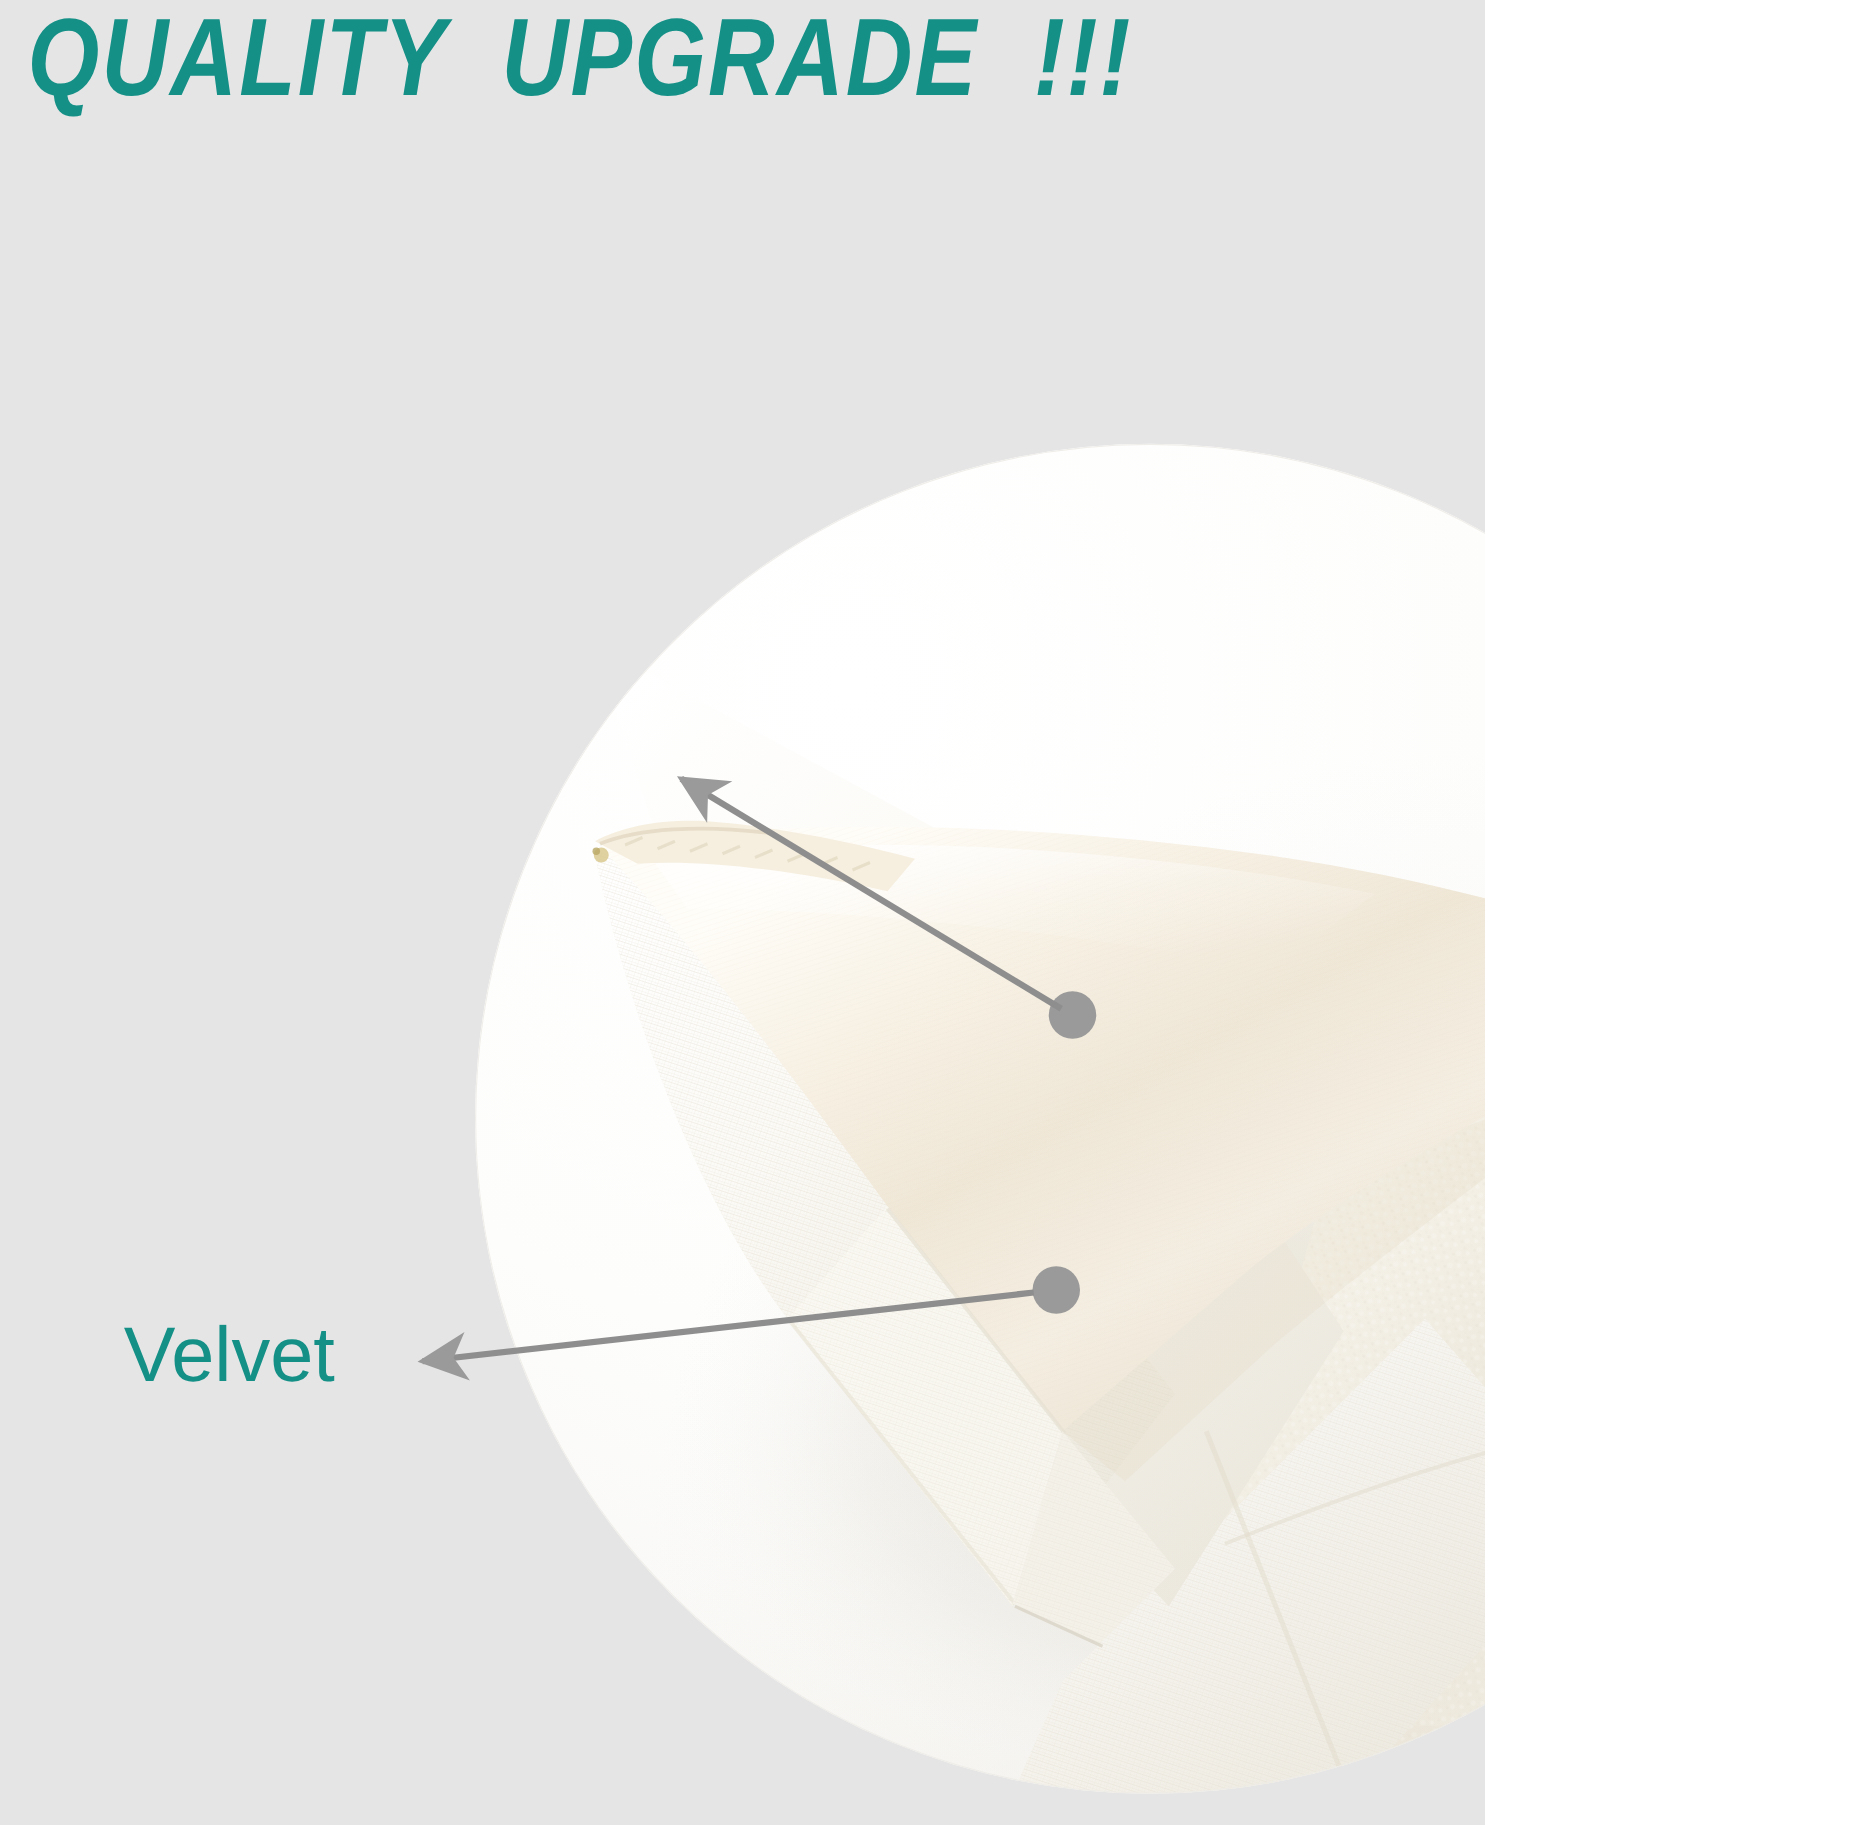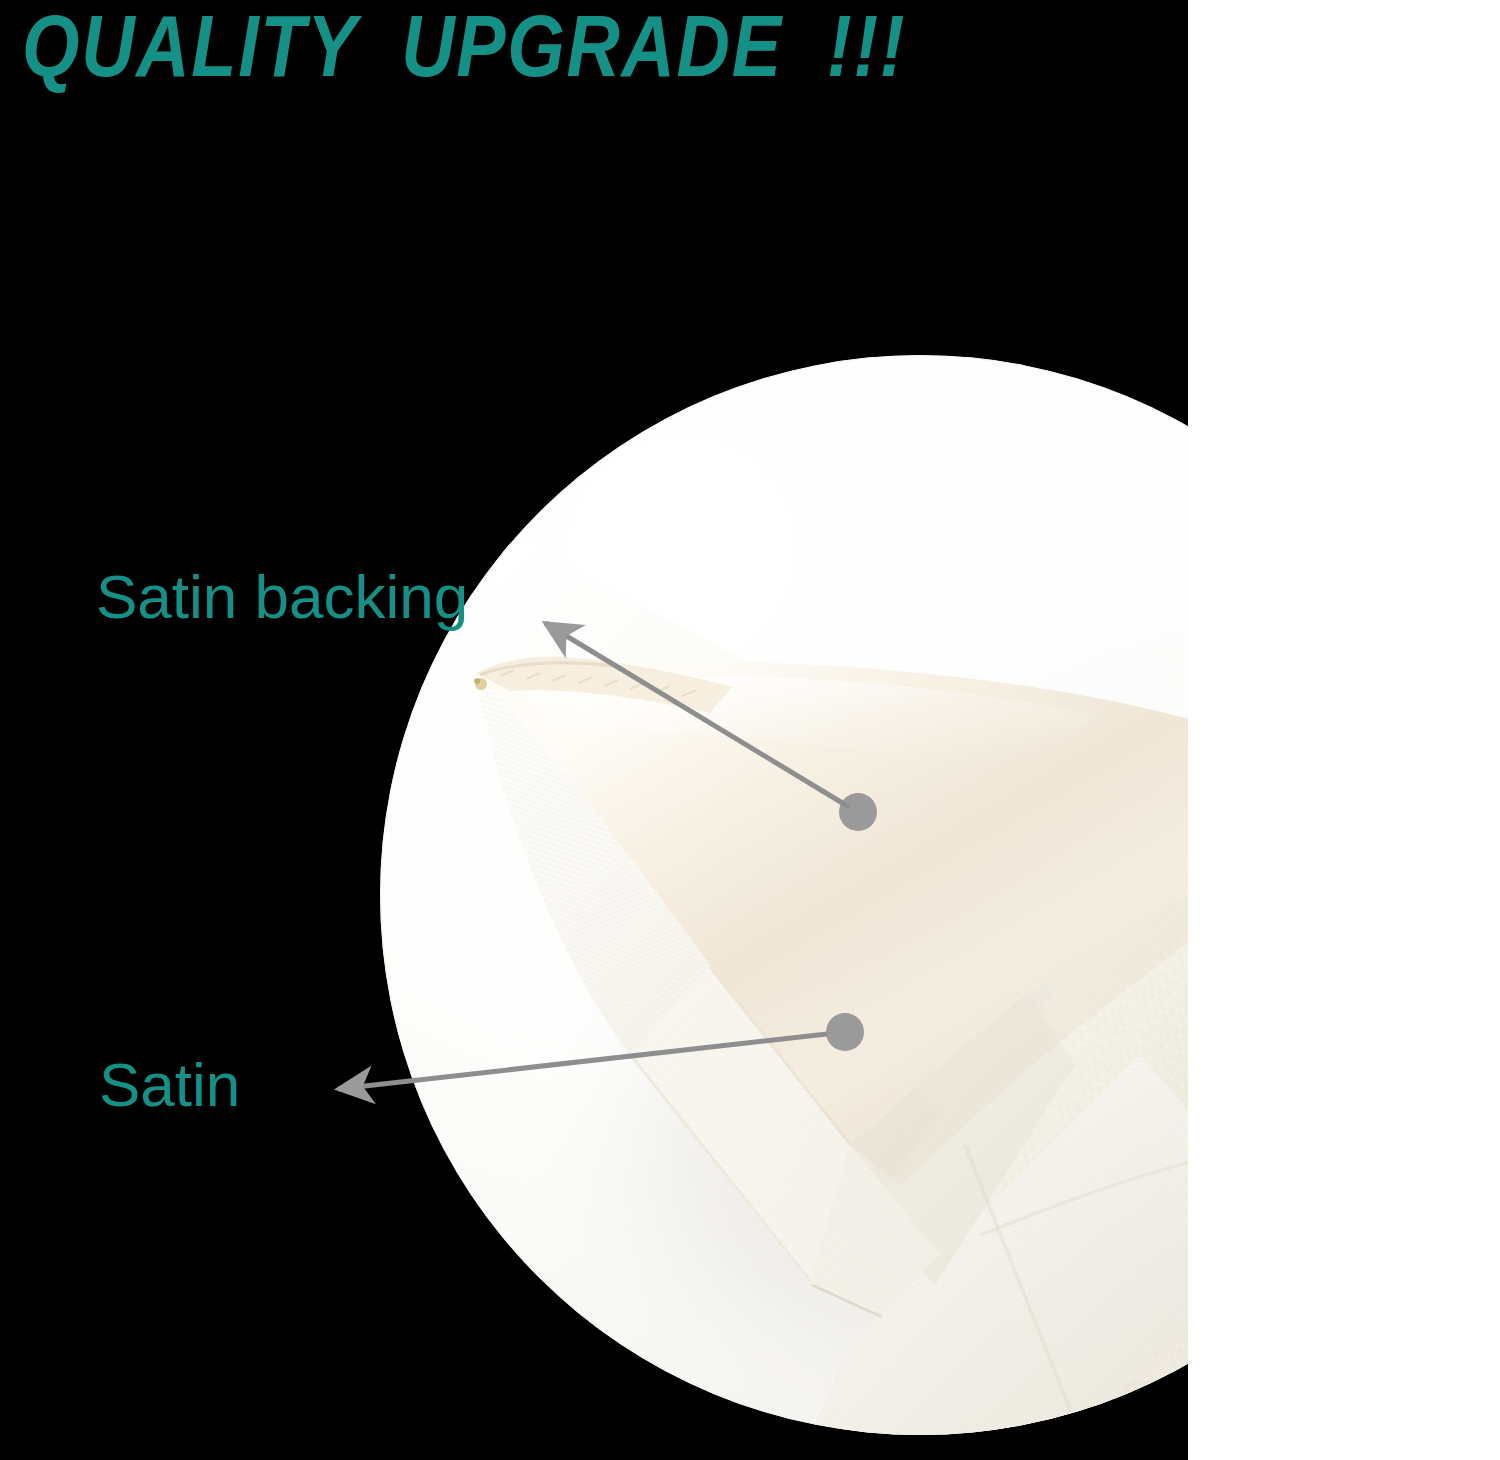--- a/index.html
+++ b/index.html
@@ -4,21 +4,21 @@
 <style>
   html, body {
     margin: 0;
     padding: 0;
     background: #ffffff;
   }
   #page {
     position: relative;
     width: 1188px;
     height: 1460px;
-    background: #000000;
+    background: #e5e5e5;
     overflow: hidden;
     font-family: "Liberation Sans", sans-serif;
   }
 
   
   #headline {
     position: absolute;
     left: 22px;
     top: -2px;
     width: 1200px;
@@ -300,23 +300,22 @@
         <path d="M432 930 L 502 962" stroke="#cfc7b4" stroke-width="2.5" fill="none" opacity="0.6"></path>
 
         <path d="M600 880 C 700 840, 810 800, 930 780" stroke="#e0d8c5" stroke-width="3" fill="none" opacity="0.5"></path>
         <path d="M585 790 L 700 1080" stroke="#ded6c2" stroke-width="4" fill="none" opacity="0.45"></path>
 
         <circle cx="540" cy="540" r="540" fill="none" stroke="#f0eee9" stroke-width="2"></circle>
       </g>
     </svg>
   </div>
 
-  <div class="callout-label" id="label-satin">Satin backing</div>
-
-  <div class="callout-label" id="label-velvet">Satin</div>
+
+  <div class="callout-label" id="label-velvet">Velvet</div>
 
   <svg id="arrows" viewBox="0 0 1500 1460">
     <defs>
       <marker id="arrowHeadSatin" markerWidth="9" markerHeight="9" refX="7.6" refY="4.5" orient="auto" markerUnits="strokeWidth">
         <path d="M8.4,4.5 L0.4,0.6 L2.6,4.5 L0.4,8.4 Z" fill="#9a9a9a"></path>
       </marker>
       <marker id="arrowHeadVelvet" markerWidth="9" markerHeight="9" refX="7.6" refY="4.5" orient="auto" markerUnits="strokeWidth">
         <path d="M8.4,4.5 L0.4,0.6 L2.6,4.5 L0.4,8.4 Z" fill="#9a9a9a"></path>
       </marker>
     </defs>

